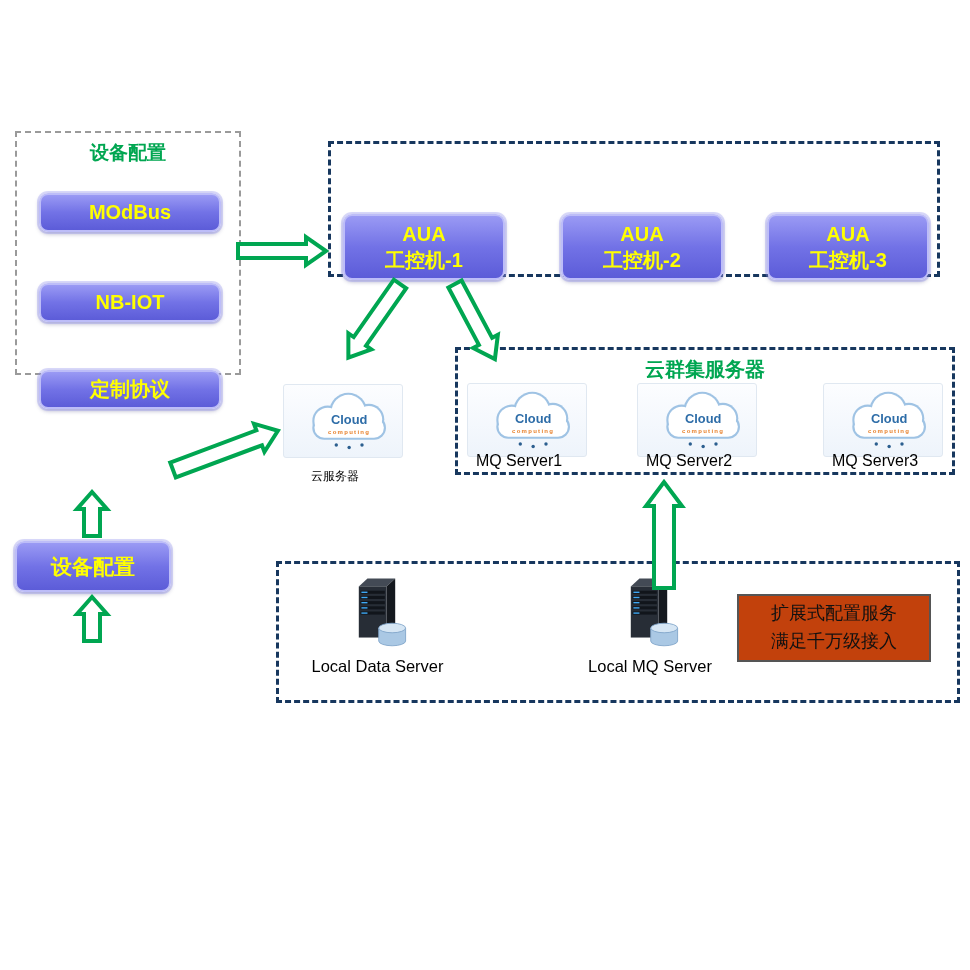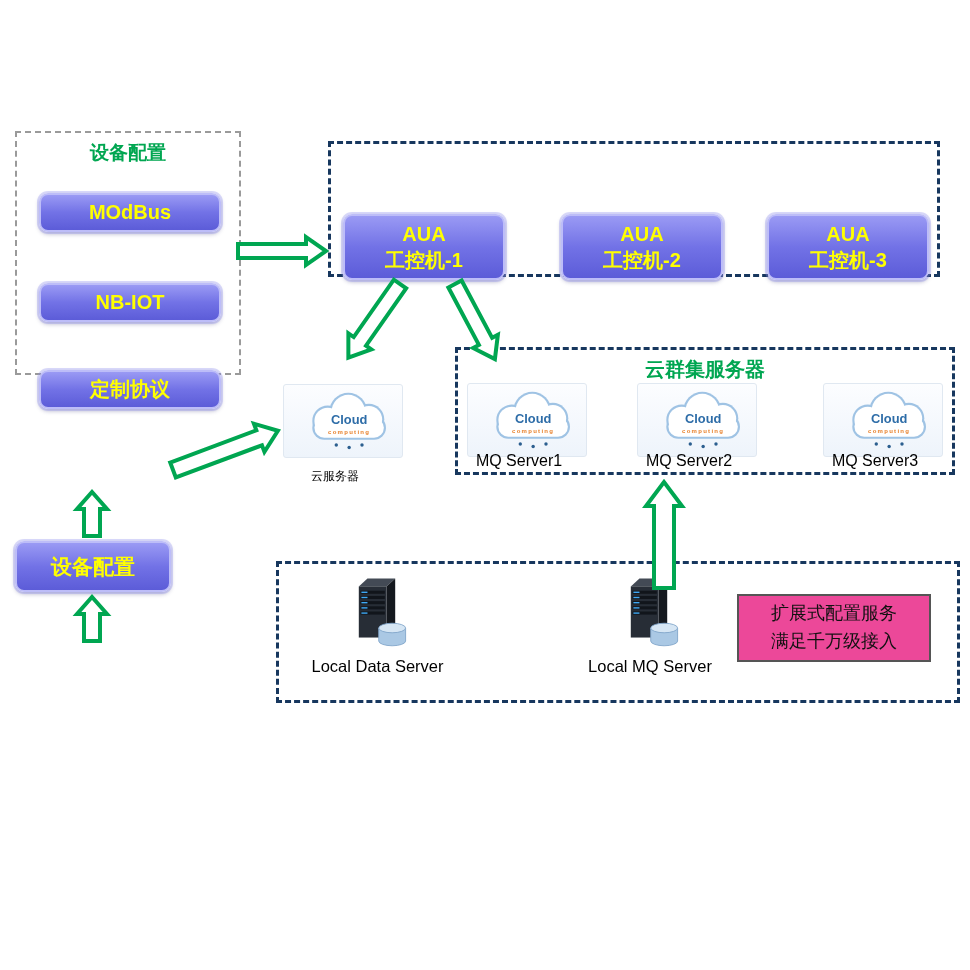--- a/index.html
+++ b/index.html
@@ -32,21 +32,21 @@
   .cloud-word{font:bold 15px "Liberation Sans",sans-serif;fill:#2e6da8;}
   .cloud-sub{font:bold 7px "Liberation Sans",sans-serif;fill:#e8822d;letter-spacing:1.5px;}
 
   .label-dark{position:absolute;color:#000;font-weight:normal;text-align:center;font-size:16px;}
   .label-17{font-size:12px;}
 
   .server-box{position:absolute;}
   .server-svg{width:100%;height:100%;display:block;}
 
   .note-box{position:absolute;display:flex;flex-direction:column;justify-content:center;align-items:center;
-            border:2px solid #555;background:#ec4899;color:#111;font-size:18px;line-height:1.55;}
+            border:2px solid #555;background:#c2410c;color:#111;font-size:18px;line-height:1.55;}
 
   .arrows{position:absolute;left:0;top:0;z-index:5;pointer-events:none;}
   .arrow{fill:#ffffff;stroke:var(--arrow-green,#00A651);stroke-width:4;stroke-linejoin:miter;}
 </style>
 </head>
 <body>
 
 <div class="canvas">
 
   <div class="panel-gray" style="left:15px;top:131px;width:222px;height:240px;">

